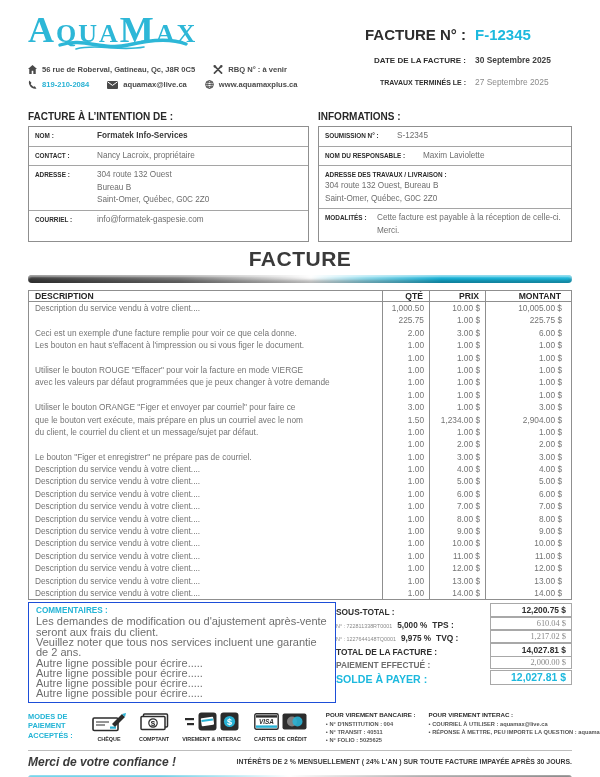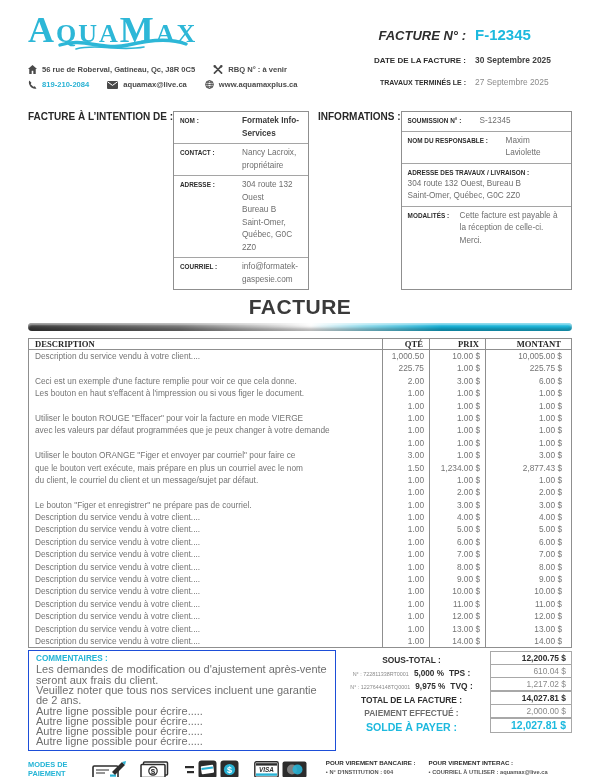--- a/index.html
+++ b/index.html
@@ -15,30 +15,30 @@
   .logo-text .sm{font-size:26px;}
   .logo-wave{position:absolute;left:30px;top:27px;}
   .contact{margin-top:8px;font-size:7.6px;font-weight:bold;color:#4a4a4a;}
   .contact-line{display:flex;align-items:center;gap:5px;margin-bottom:6px;white-space:nowrap;}
   .contact-line svg{flex:0 0 auto;}
   .c-phone{color:#29b2d4;}
   .c-gap{width:8px;}
   .meta{padding-top:16px;width:222px;}
   .meta-row{display:grid;grid-template-columns:1fr 97px;column-gap:9px;align-items:baseline;margin-bottom:12px;}
   .meta-label{text-align:right;font-weight:800;color:#2e2e2e;}
-  .meta-row.num .meta-label{font-size:13px;font-style:italic;}
+  .meta-row.num .meta-label{font-size:15px;}
   .meta-row.num .meta-value{font-size:15px;font-weight:800;color:#1db9de;}
   .meta-row.date .meta-label{font-size:8px;}
   .meta-row.date .meta-value{font-size:8.4px;font-weight:800;color:#3f3f3f;}
   .meta-row.done .meta-label{font-size:7px;}
   .meta-row.done .meta-value{font-size:8.4px;color:#8b8b8b;}
 
   
   .info-row{display:flex;gap:9px;padding:12px 28px 0 28px;}
-  .info-col{display:flex;flex-direction:row;}
+  .info-col{display:flex;flex-direction:column;}
   .info-col.left{width:281px;}
   .info-col.right{flex:1;}
   .info-title{font-size:10px;font-weight:800;color:#282828;margin-bottom:4px;}
   .info-box{border:1px solid #8f8f8f;background:#fff;flex:1;}
   .irow{display:flex;border-bottom:1px solid #a5a5a5;padding:3px 6px;}
   .irow:last-child{border-bottom:none;}
   .ilabel{width:62px;flex:0 0 62px;font-size:6.4px;font-weight:800;color:#2c2c2c;padding-top:2px;}
   .ival{font-size:8.2px;color:#6e6e6e;line-height:12.5px;}
   .ival.strong{font-weight:800;color:#3a3a3a;}
   .irow.block{display:block;}
@@ -51,45 +51,45 @@
              letter-spacing:.5px;margin-top:5px;}
   .bar{height:8px;border-radius:4px;margin:4px 28px 7px 28px;
        box-shadow:inset 0 2px 2px rgba(255,255,255,.55), inset 0 -3px 3px rgba(0,0,0,.28);}
   .bar.top{background:linear-gradient(90deg,#3d3d3d,#7c7c7c 28%,#d9d9d9 46%,#fdfdfd 52%,#8fdcee 62%,#15b2d8 76%,#1cbade);}
   .bar.bottom{background:linear-gradient(90deg,#1cbade,#15b2d8 24%,#8fdcee 38%,#fdfdfd 48%,#d9d9d9 54%,#7c7c7c 72%,#3d3d3d);margin-top:3px;}
 
   
   .invoice-table{margin:0 28px;border:1px solid #8f8f8f;}
   .thead,.rowline{display:grid;grid-template-columns:353px 47px 56px 82px;}
   .thead{border-bottom:1px solid #8f8f8f;}
-  .thead>div{font-size:8.6px;font-weight:800;color:#262626;padding:0 6px;font-family:Liberation Serif, serif;}
+  .thead>div{font-size:8.6px;font-weight:800;color:#262626;padding:0 6px;}
   .h-qty{text-align:right;}
   .h-price,.h-amount{text-align:right;}
   .cell-border{border-left:1px solid #8f8f8f;}
   .tbody .rowline>div{height:12.4px;line-height:12.4px;font-size:8.3px;color:#747474;
                       white-space:nowrap;overflow:hidden;}
   .c-desc{padding:0 6px;}
   .c-qty,.c-price,.c-amount{text-align:right;padding:0 5px;}
 
   
   .summary{display:flex;margin:2px 28px 0 28px;align-items:stretch;}
   .comments-box{width:308px;flex:0 0 308px;border:1px solid #1d4ed8;padding:3px 7px;box-sizing:border-box;}
   .comments-title{font-size:8.2px;font-weight:800;color:#23b4d6;margin-bottom:1px;}
   .comment-line{font-size:11px;color:#6e6e6e;line-height:10.3px;}
   .totals{flex:1;display:flex;flex-direction:column;padding-top:1px;}
   .trow{display:flex;align-items:center;height:13.2px;}
-  .tfill{flex:1;text-align:center;white-space:nowrap;}
+  .tfill{flex:1;text-align:left;white-space:nowrap;}
   .tax-num{font-size:5.4px;color:#8a8a8a;margin-right:5px;}
   .tax-rate{font-size:8.2px;font-weight:800;color:#2e2e2e;margin-right:5px;}
   .tlabel{font-size:8.4px;font-weight:800;color:#2e2e2e;}
   .tlabel.muted{color:#6d6d6d;}
   .tvalue{width:82px;flex:0 0 82px;box-sizing:border-box;border:1px solid #a8a8a8;
           text-align:right;font-size:8.4px;padding:1px 5px 1px 2px;margin-left:3px;background:#fff;}
   .tvalue.bold{font-weight:800;color:#2e2e2e;}
-  .tvalue.muted{color:#8a8a8a;}
+  .tvalue.muted{color:#8a8a8a;font-family:Liberation Serif, serif;}
   .trow.balance{height:17px;}
   .trow.balance .tlabel{font-size:10.6px;color:#1db9de;}
   .trow.balance .tvalue{font-size:10.4px;font-weight:800;color:#1db9de;}
 
   
   .pay-row{display:flex;margin:7px 28px 0 28px;align-items:flex-start;}
   .modes-label{width:64px;flex:0 0 64px;font-size:7.4px;font-weight:800;color:#23b4d6;line-height:9.5px;padding-top:2px;}
   .method{text-align:center;margin-right:13px;}
   .method-icons{height:24px;display:flex;align-items:center;justify-content:center;gap:3px;}
   .method-label{font-size:5.4px;font-weight:800;color:#2c2c2c;margin-top:2px;white-space:nowrap;}
@@ -293,21 +293,21 @@
           <div class="c-desc">Utiliser le bouton ORANGE "Figer et envoyer par courriel" pour faire ce</div>
           <div class="c-qty cell-border">3.00</div>
           <div class="c-price cell-border">1.00 $</div>
           <div class="c-amount cell-border">3.00 $</div>
         </div>
 
         <div class="rowline">
           <div class="c-desc">que le bouton vert exécute, mais prépare en plus un courriel avec le nom</div>
           <div class="c-qty cell-border">1.50</div>
           <div class="c-price cell-border">1,234.00 $</div>
-          <div class="c-amount cell-border">2,877.43 $</div>
+          <div class="c-amount cell-border">2,904.00 $</div>
         </div>
 
         <div class="rowline">
           <div class="c-desc">du client, le courriel du client et un message/sujet par défaut.</div>
           <div class="c-qty cell-border">1.00</div>
           <div class="c-price cell-border">1.00 $</div>
           <div class="c-amount cell-border">1.00 $</div>
         </div>
 
         <div class="rowline">

